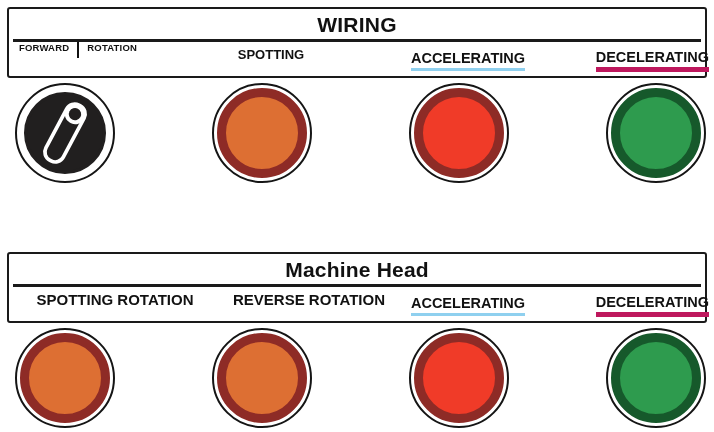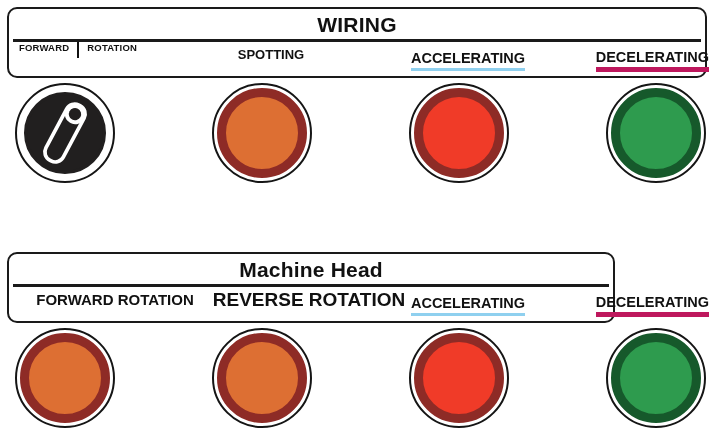--- a/index.html
+++ b/index.html
@@ -15,21 +15,21 @@
     font-family: "Liberation Sans", sans-serif;
     -webkit-font-smoothing: antialiased;
   }
 
   
   .panel {
     position: absolute;
     box-sizing: border-box;
     background: #ffffff;
     border: 2px solid #1a1a1a;
-    border-radius: 10px;
+    border-radius: 3px;
   }
   .panel-title {
     text-align: center;
     font-size: 21px;
     font-weight: bold;
     color: #111111;
     letter-spacing: 0.2px;
     line-height: 1;
     padding-top: 5px;
     padding-bottom: 4px;
@@ -179,33 +179,33 @@
 </div>
 
 <div class="lamp" style="left:409px; top:83px; width:100px; height:100px;">
   <div class="lamp-inner red"></div>
 </div>
 
 <div class="lamp" style="left:606px; top:83px; width:100px; height:100px;">
   <div class="lamp-inner green"></div>
 </div>
 
-<div class="panel" style="left:7px; top:252px; width:608px; height:71px;">
+<div class="panel" style="left:7px; top:252px; width:700px; height:71px;">
 
   <div class="panel-title">Machine Head</div>
 
   <div class="panel-rule"></div>
 
   <div class="label-row">
 
     <div class="col-label" style="left:6px; width:200px; font-size:15px;">
-      <span class="txt">FORWARD ROTATION</span>
-    </div>
-
-    <div class="col-label" style="left:200px; width:200px; font-size:19px;">
+      <span class="txt">SPOTTING ROTATION</span>
+    </div>
+
+    <div class="col-label" style="left:200px; width:200px; font-size:15px;">
       <span class="txt">REVERSE ROTATION</span>
     </div>
 
     <div class="col-label underlined" style="left:379px; width:160px; font-size:14.5px;">
       <span class="txt">ACCELERATING</span>
     </div>
 
     <div class="col-label underlined dark" style="left:576px; width:124px; font-size:14.5px; justify-content:flex-end;">
       <span class="txt">DECELERATING</span>
     </div>

